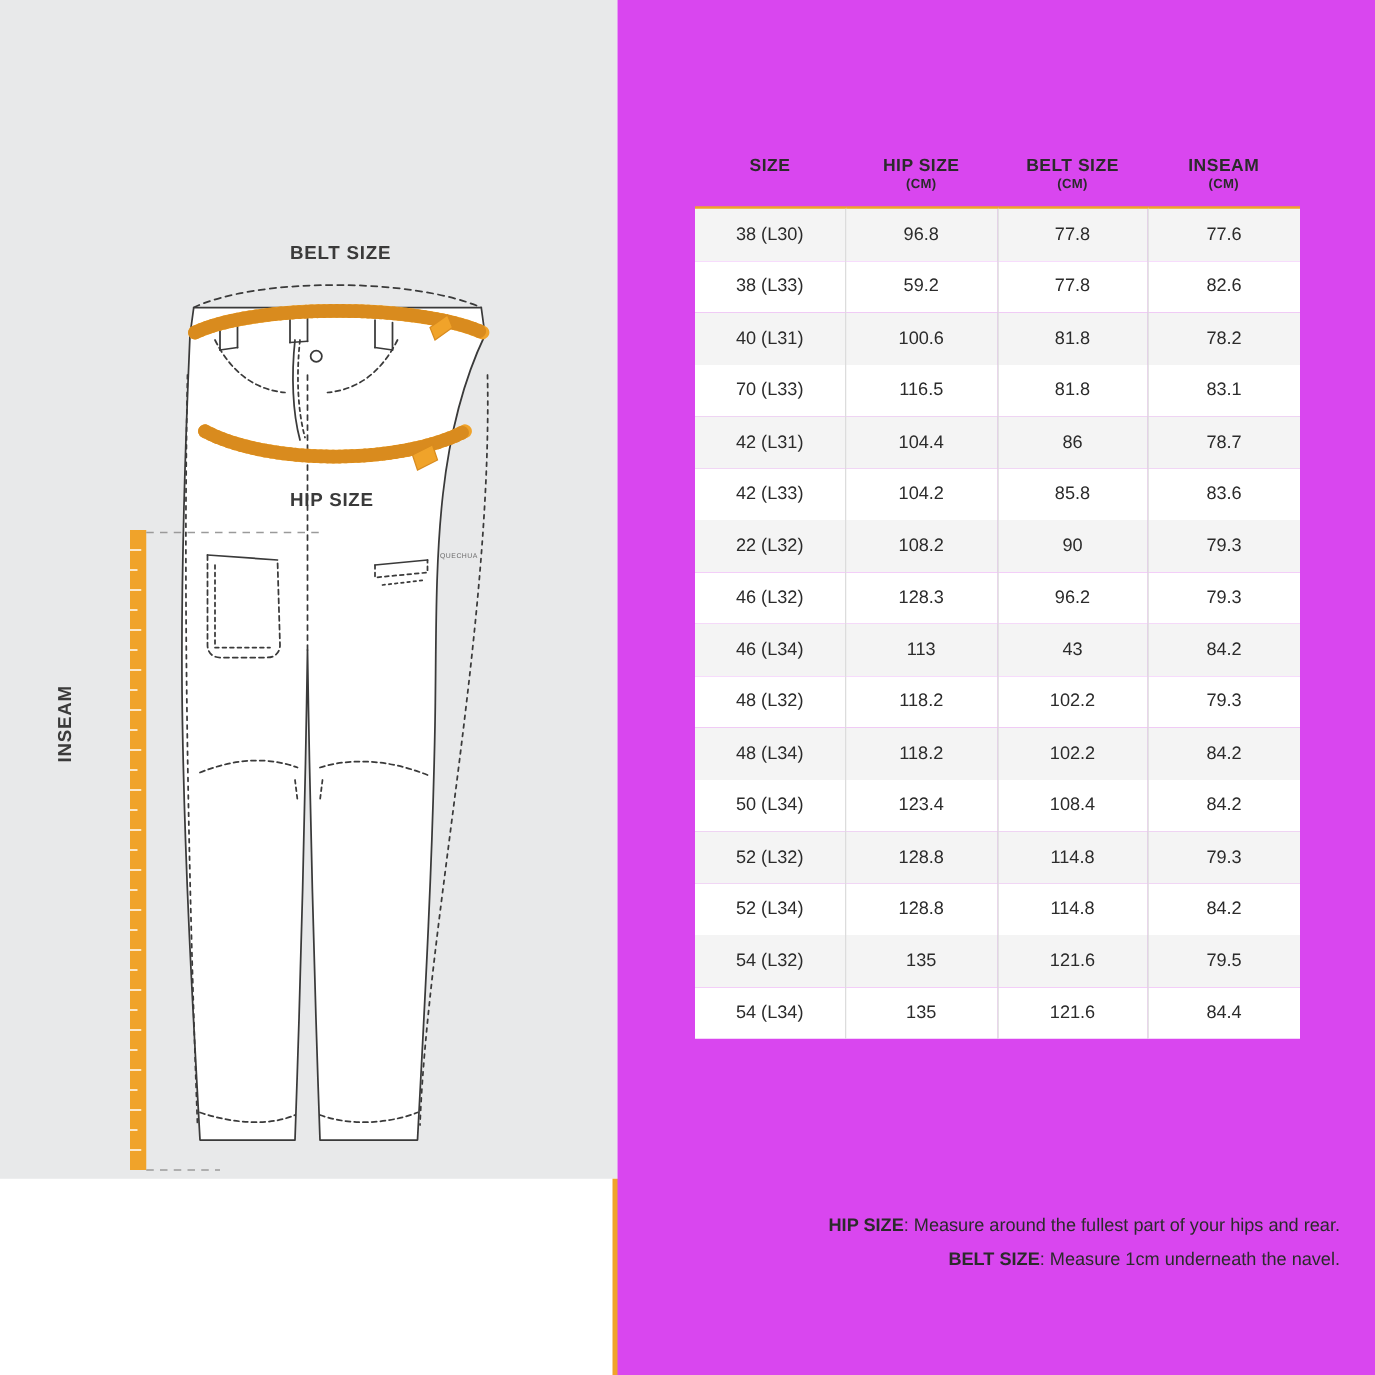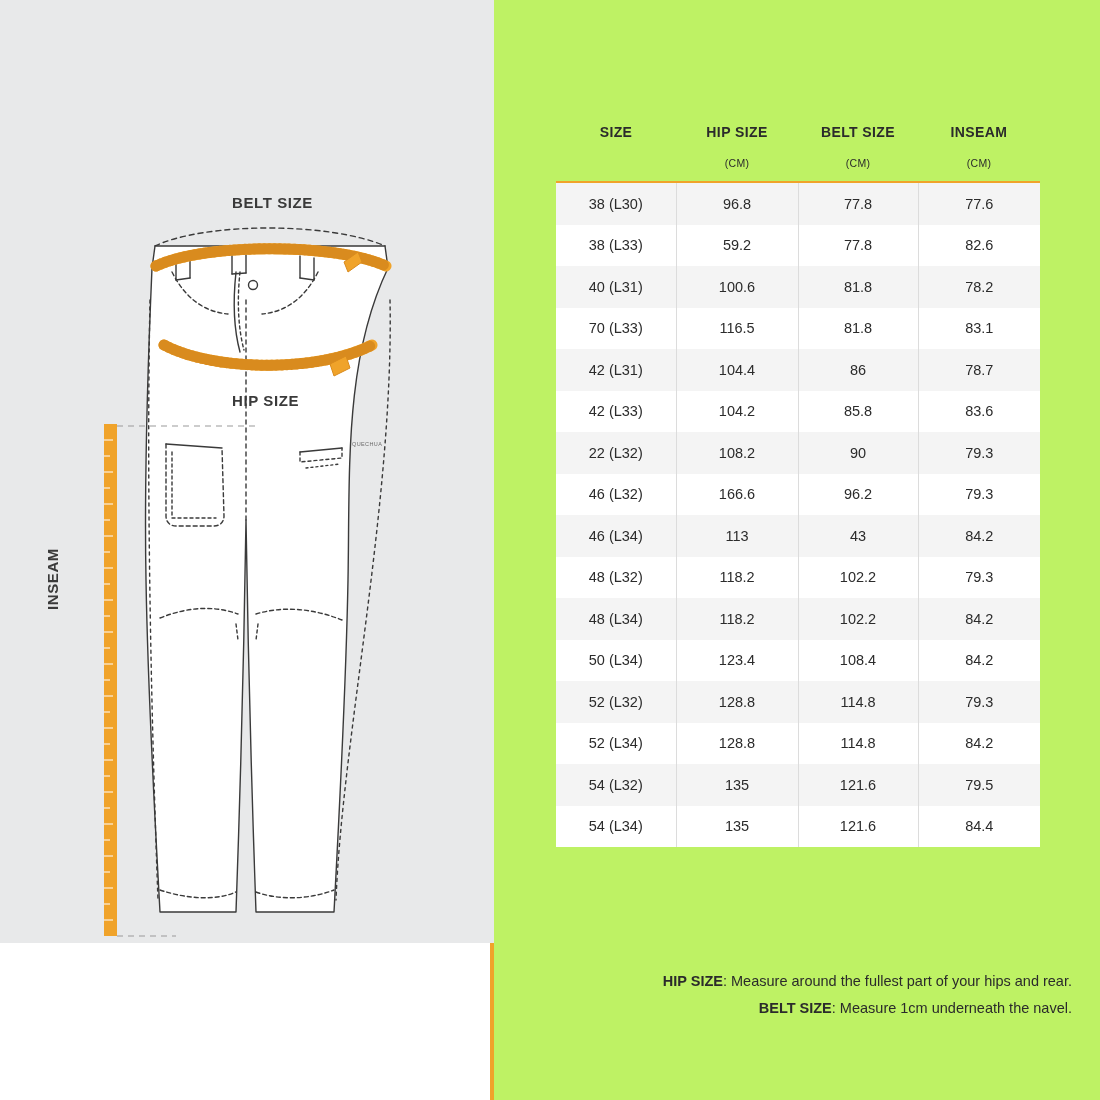--- a/index.html
+++ b/index.html
@@ -62,21 +62,21 @@
     transform-origin: left top;
   }
 
   
   .right-panel {
     position: absolute;
     left: 494px;
     top: 0;
     width: 606px;
     height: 1100px;
-    background: #bef264;
+    background: #d946ef;
   }
 
   table.size-table {
     position: absolute;
     left: 62px;
     top: 120px;
     width: 484px;
     border-collapse: collapse;
     font-size: 14.5px;
   }
@@ -86,24 +86,24 @@
     font-size: 14px;
     font-weight: bold;
     letter-spacing: 0.4px;
     color: #2b2b2b;
     text-align: center;
     vertical-align: top;
   }
   table.size-table thead th .unit {
     display: block;
     font-size: 10.5px;
-    font-weight: normal;
+    font-weight: bold;
     letter-spacing: 0.3px;
     color: #2b2b2b;
-    margin-top: 17px;
+    margin-top: 1px;
   }
   table.size-table thead tr.head-row th {
     border-bottom: 2px solid #f0a32a;
   }
 
   table.size-table tbody td {
     height: 39.5px;
     text-align: center;
     color: #2b2b2b;
     font-size: 14.5px;
@@ -301,21 +301,21 @@
           <td>83.6</td>
         </tr>
         <tr>
           <td>22 (L32)</td>
           <td>108.2</td>
           <td>90</td>
           <td>79.3</td>
         </tr>
         <tr>
           <td>46 (L32)</td>
-          <td>166.6</td>
+          <td>128.3</td>
           <td>96.2</td>
           <td>79.3</td>
         </tr>
         <tr>
           <td>46 (L34)</td>
           <td>113</td>
           <td>43</td>
           <td>84.2</td>
         </tr>
         <tr>

